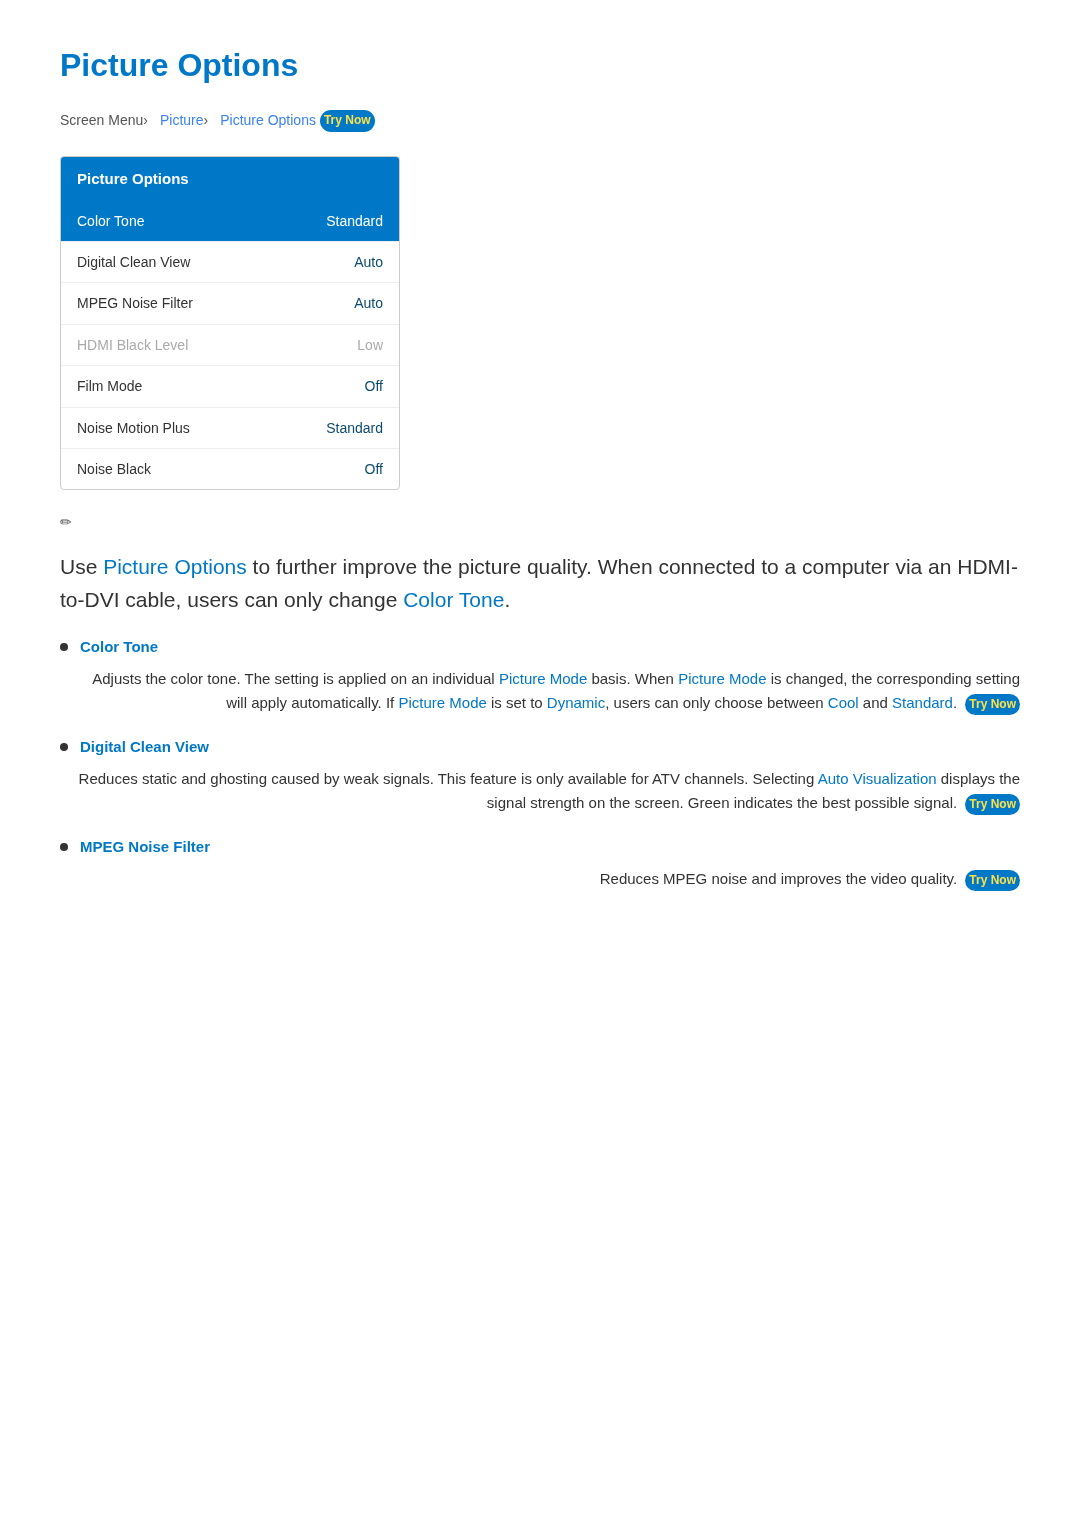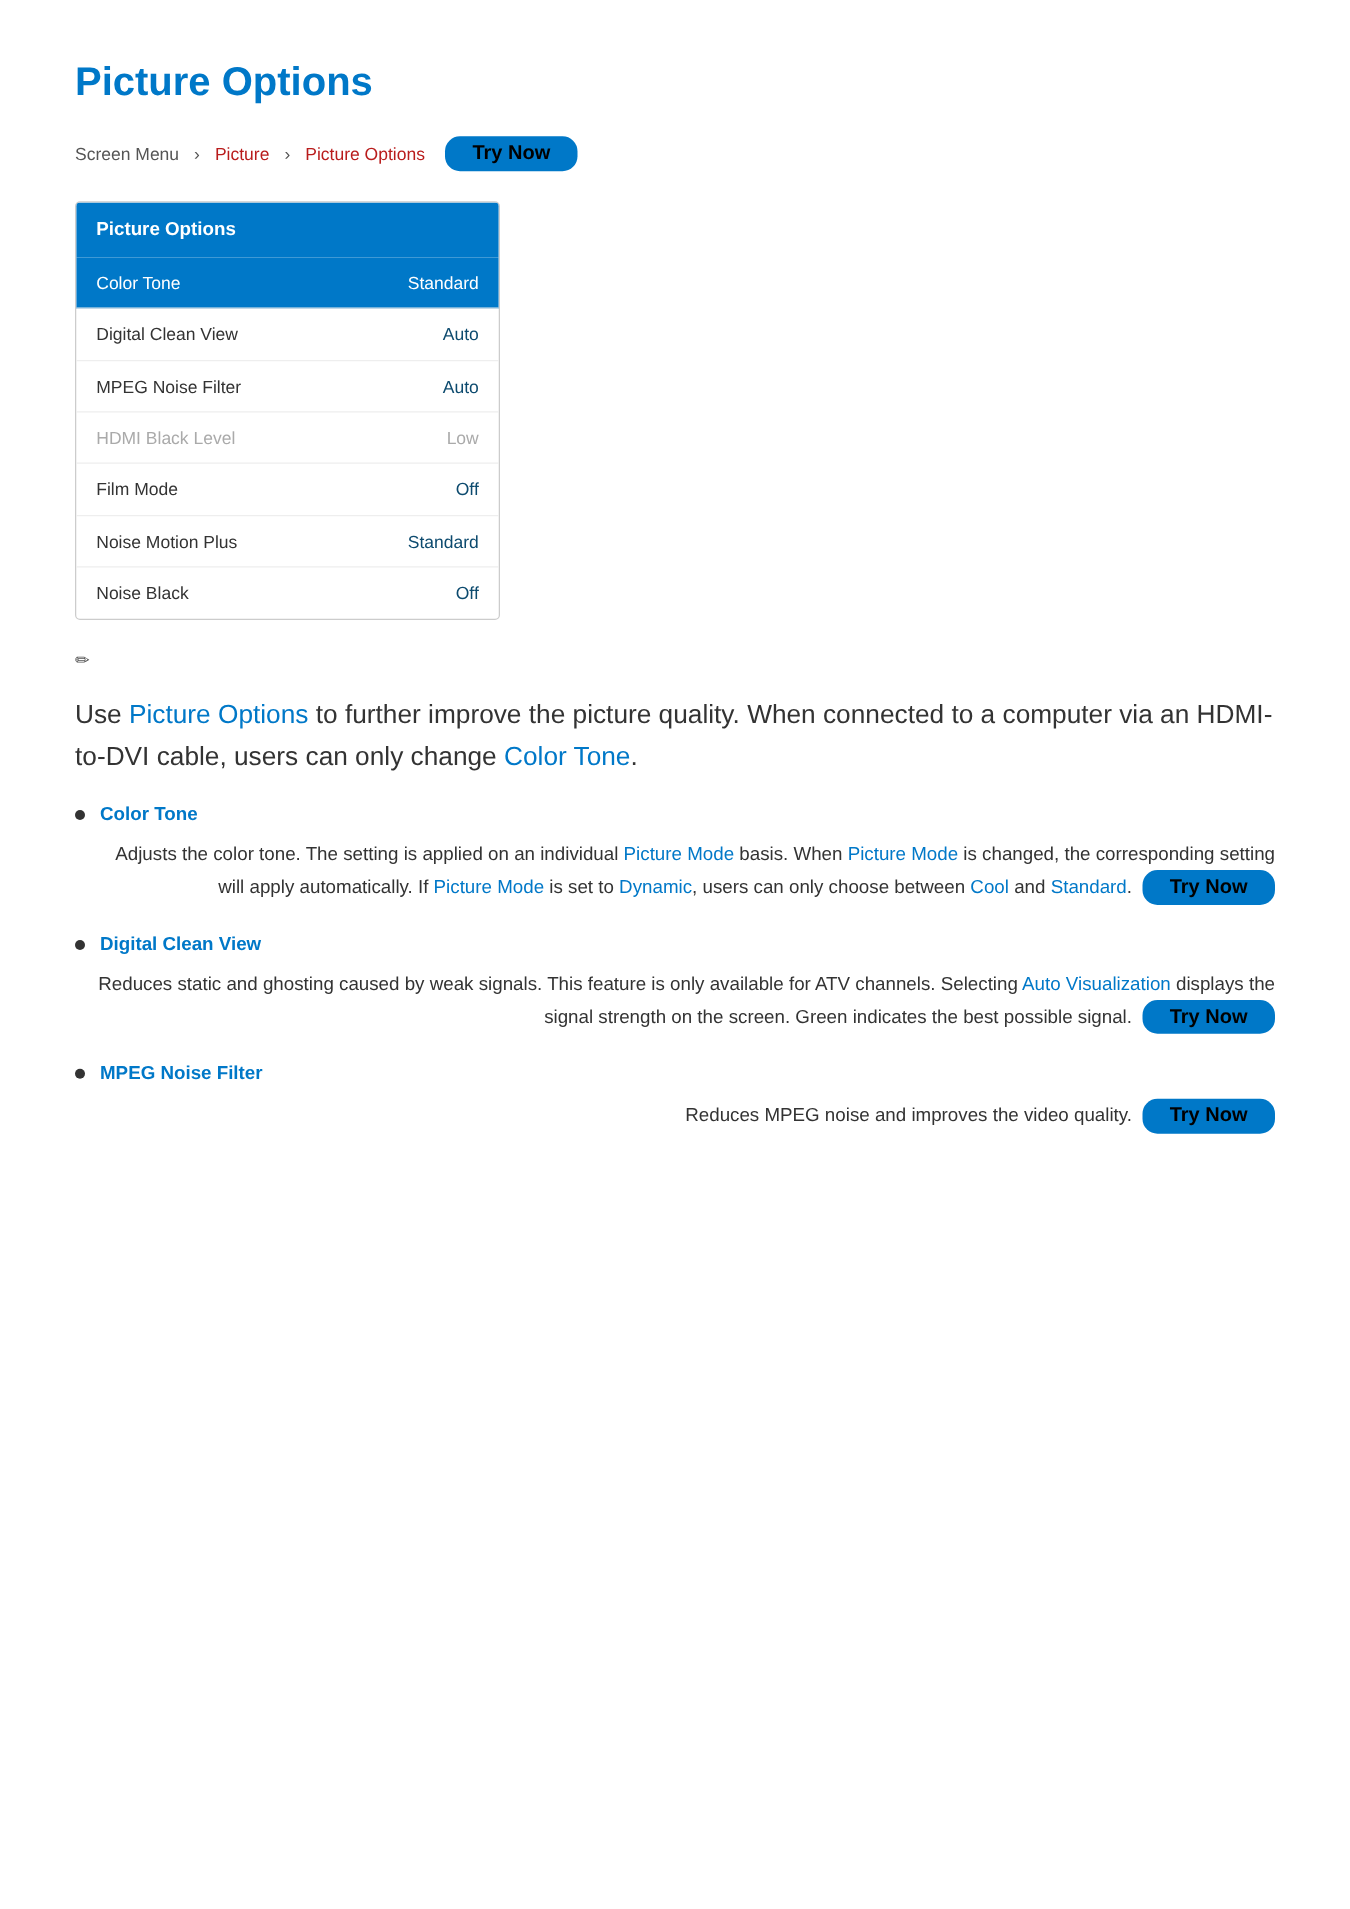--- a/index.html
+++ b/index.html
@@ -15,37 +15,38 @@
       font-size: 32px;
       font-weight: bold;
       color: #0078c8;
       margin-bottom: 18px;
     }
     .breadcrumb {
       font-size: 14px;
       color: #555;
       margin-bottom: 24px;
       display: flex;
-      align-items: center;
-      gap: 12px;
+      align-items: flex-end;
+      gap: 0;
     }
     .breadcrumb .link {
-      color: #b91c1c;
-      cursor: pointer;
+      color: #3b82f6;
+      cursor: pointer;
+      margin-left: 12px;
     }
     .breadcrumb .sep {
       color: #555;
     }
     .try-now-badge {
       display: inline-block;
       background: #0078c8;
-      color: #000000;
+      color: #fde047;
       border-radius: 12px;
-      padding: 1px 22px;
-      font-size: 16px;
+      padding: 1px 4px;
+      font-size: 12px;
       font-weight: bold;
       margin-left: 4px;
       cursor: pointer;
     }
     .menu-box {
       border: 1px solid #cccccc;
       border-radius: 4px;
       width: 340px;
       margin-bottom: 20px;
       overflow: hidden;

